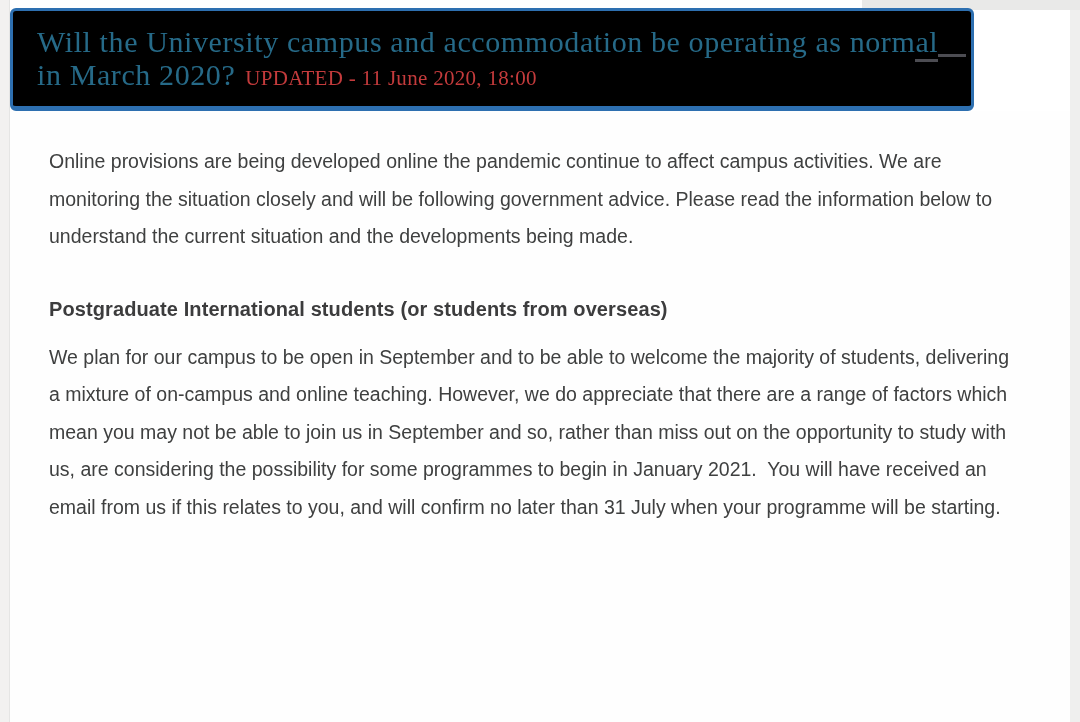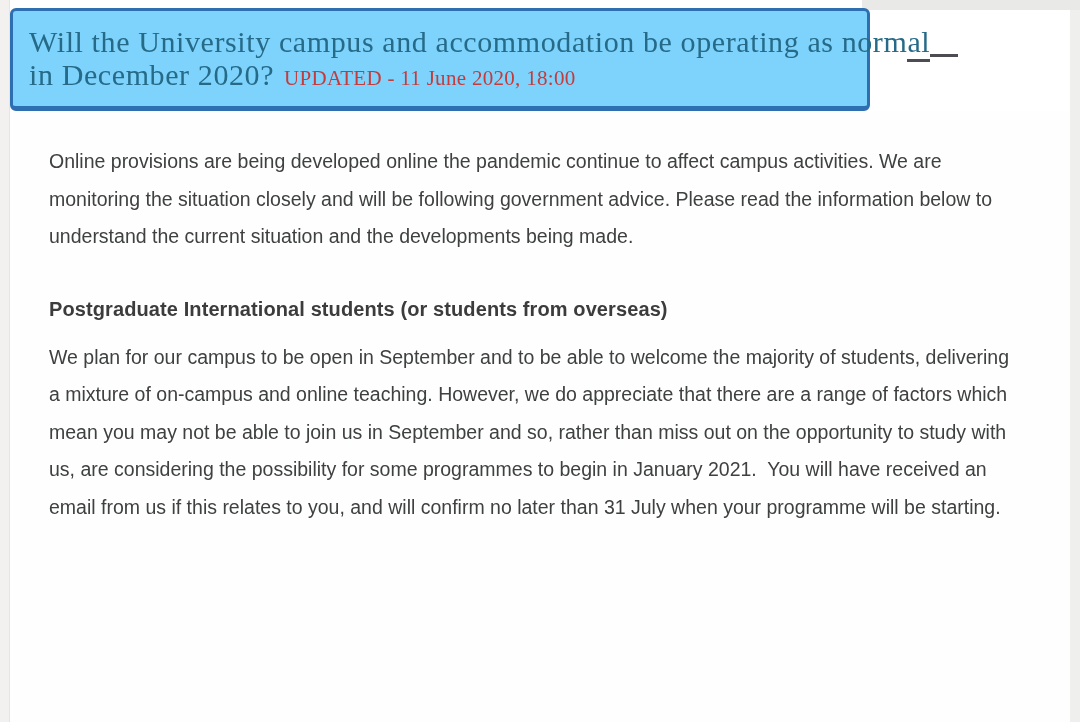--- a/index.html
+++ b/index.html
@@ -14,27 +14,27 @@
   }
   .gutter-right {
     position:absolute; right:0; top:0; width:10px; height:722px;
     background:#efefee;
   }
   .strip-top-right {
     position:absolute; left:862px; top:0; width:218px; height:10px;
     background:#e9e9e8;
   }
   .question-box {
-    position:absolute; left:10px; top:8px; width:860px; height:103px;
+    position:absolute; left:10px; top:8px; width:964px; height:103px;
     box-sizing:border-box;
-    background:#7dd3fc;
+    background:#000000;
     border:3px solid #2d6fb0;
     border-bottom-width:5px;
     border-radius:6px;
-    padding:14px 20px 0 16px;
+    padding:14px 20px 0 24px;
     cursor:pointer;
   }
   .question-title {
     margin:0;
     font-family:"Liberation Serif", "DejaVu Serif", serif;
     font-weight:400;
     color:#266a88;
     font-size:30px;
     line-height:33px;
     letter-spacing:0.6px;
@@ -79,21 +79,21 @@
 </head>
 <body>
 
 <div class="gutter-left"></div>
 <div class="gutter-right"></div>
 <div class="strip-top-right"></div>
 
 <div class="question-box">
   <h1 class="question-title">
       <span class="q-line"><span>Will the University campus and accommodation be operating as norm</span><span class="u-part">al</span><span class="u-ext"></span></span>
-      <span class="q-line"><span>in December 2020?</span><span class="updated-badge">UPDATED - 11 June 2020, 18:00</span></span>
+      <span class="q-line"><span>in March 2020?</span><span class="updated-badge">UPDATED - 11 June 2020, 18:00</span></span>
   </h1>
 </div>
 
 <div class="content">
   <p>Online provisions are being developed online the pandemic continue to affect campus activities. We are monitoring the situation closely and will be following government advice. Please read the information below to understand the current situation and the developments being made.</p>
   <h2>Postgraduate International students (or students from overseas)</h2>
   <p>We plan for our campus to be open in September and to be able to welcome the majority of students, delivering a mixture of on-campus and online teaching. However, we do appreciate that there are a range of factors which mean you may not be able to join us in September and so, rather than miss out on the opportunity to study with us, are considering the possibility for some programmes to begin in January 2021.  You will have received an email from us if this relates to you, and will confirm no later than 31 July when your programme will be starting.</p>
 </div>
 
 </body></html>

